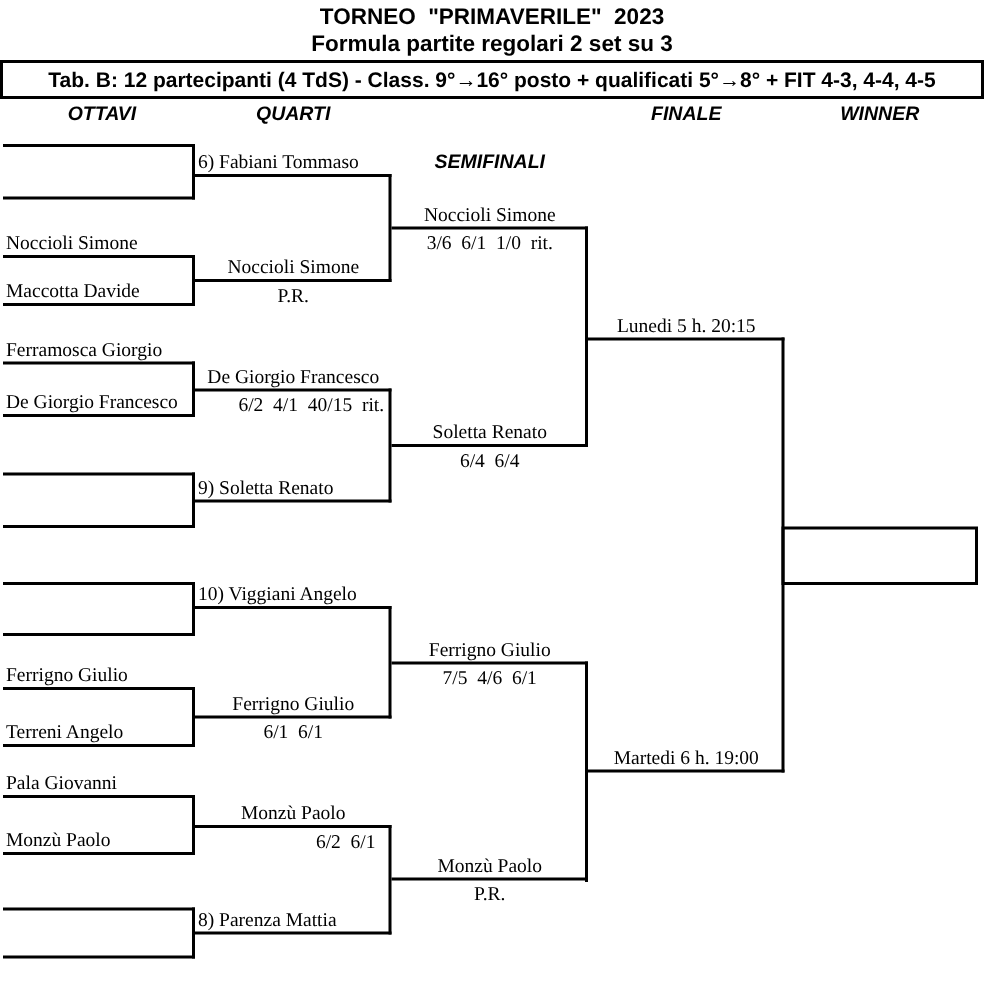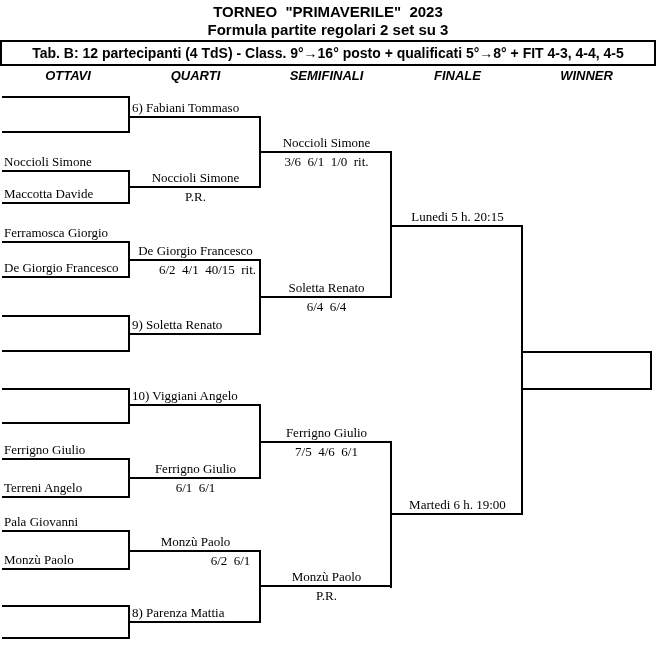--- a/index.html
+++ b/index.html
@@ -28,21 +28,21 @@
 <div id="page">
 
   <div class="title" style="top:3px;">TORNEO  "PRIMAVERILE"  2023</div>
   <div class="title" style="top:21px;">Formula partite regolari 2 set su 3</div>
   <div class="infobox">
     <span>Tab. B: 12 partecipanti (4 TdS) - Class. 9°→16° posto + qualificati 5°→8° + FIT 4-3, 4-4, 4-5</span>
   </div>
 
   <div class="colhead" style="left:6px;width:124px;">OTTAVI</div>
   <div class="colhead" style="left:130px;width:131px;">QUARTI</div>
-  <div class="colhead" style="left:261px;width:131px;">SEMIFINALI</div>
+  <div class="colhead" style="left:261px;width:131px;margin-top:32px;">SEMIFINALI</div>
   <div class="colhead" style="left:392px;width:131px;">FINALE</div>
   <div class="colhead" style="left:521px;width:131px;text-align:center;">WINNER</div>
 
   <div class="hline" style="left:2px;top:96px;width:128px;"></div>
   <div class="hline" style="left:2px;top:131px;width:128px;"></div>
   <div class="vline" style="left:128px;top:96px;height:37px;"></div>
   <div class="hline" style="left:2px;top:170px;width:128px;"></div>
   <div class="hline" style="left:2px;top:202px;width:128px;"></div>
   <div class="vline" style="left:128px;top:170px;height:34px;"></div>
   <div class="hline" style="left:2px;top:241px;width:128px;"></div>

